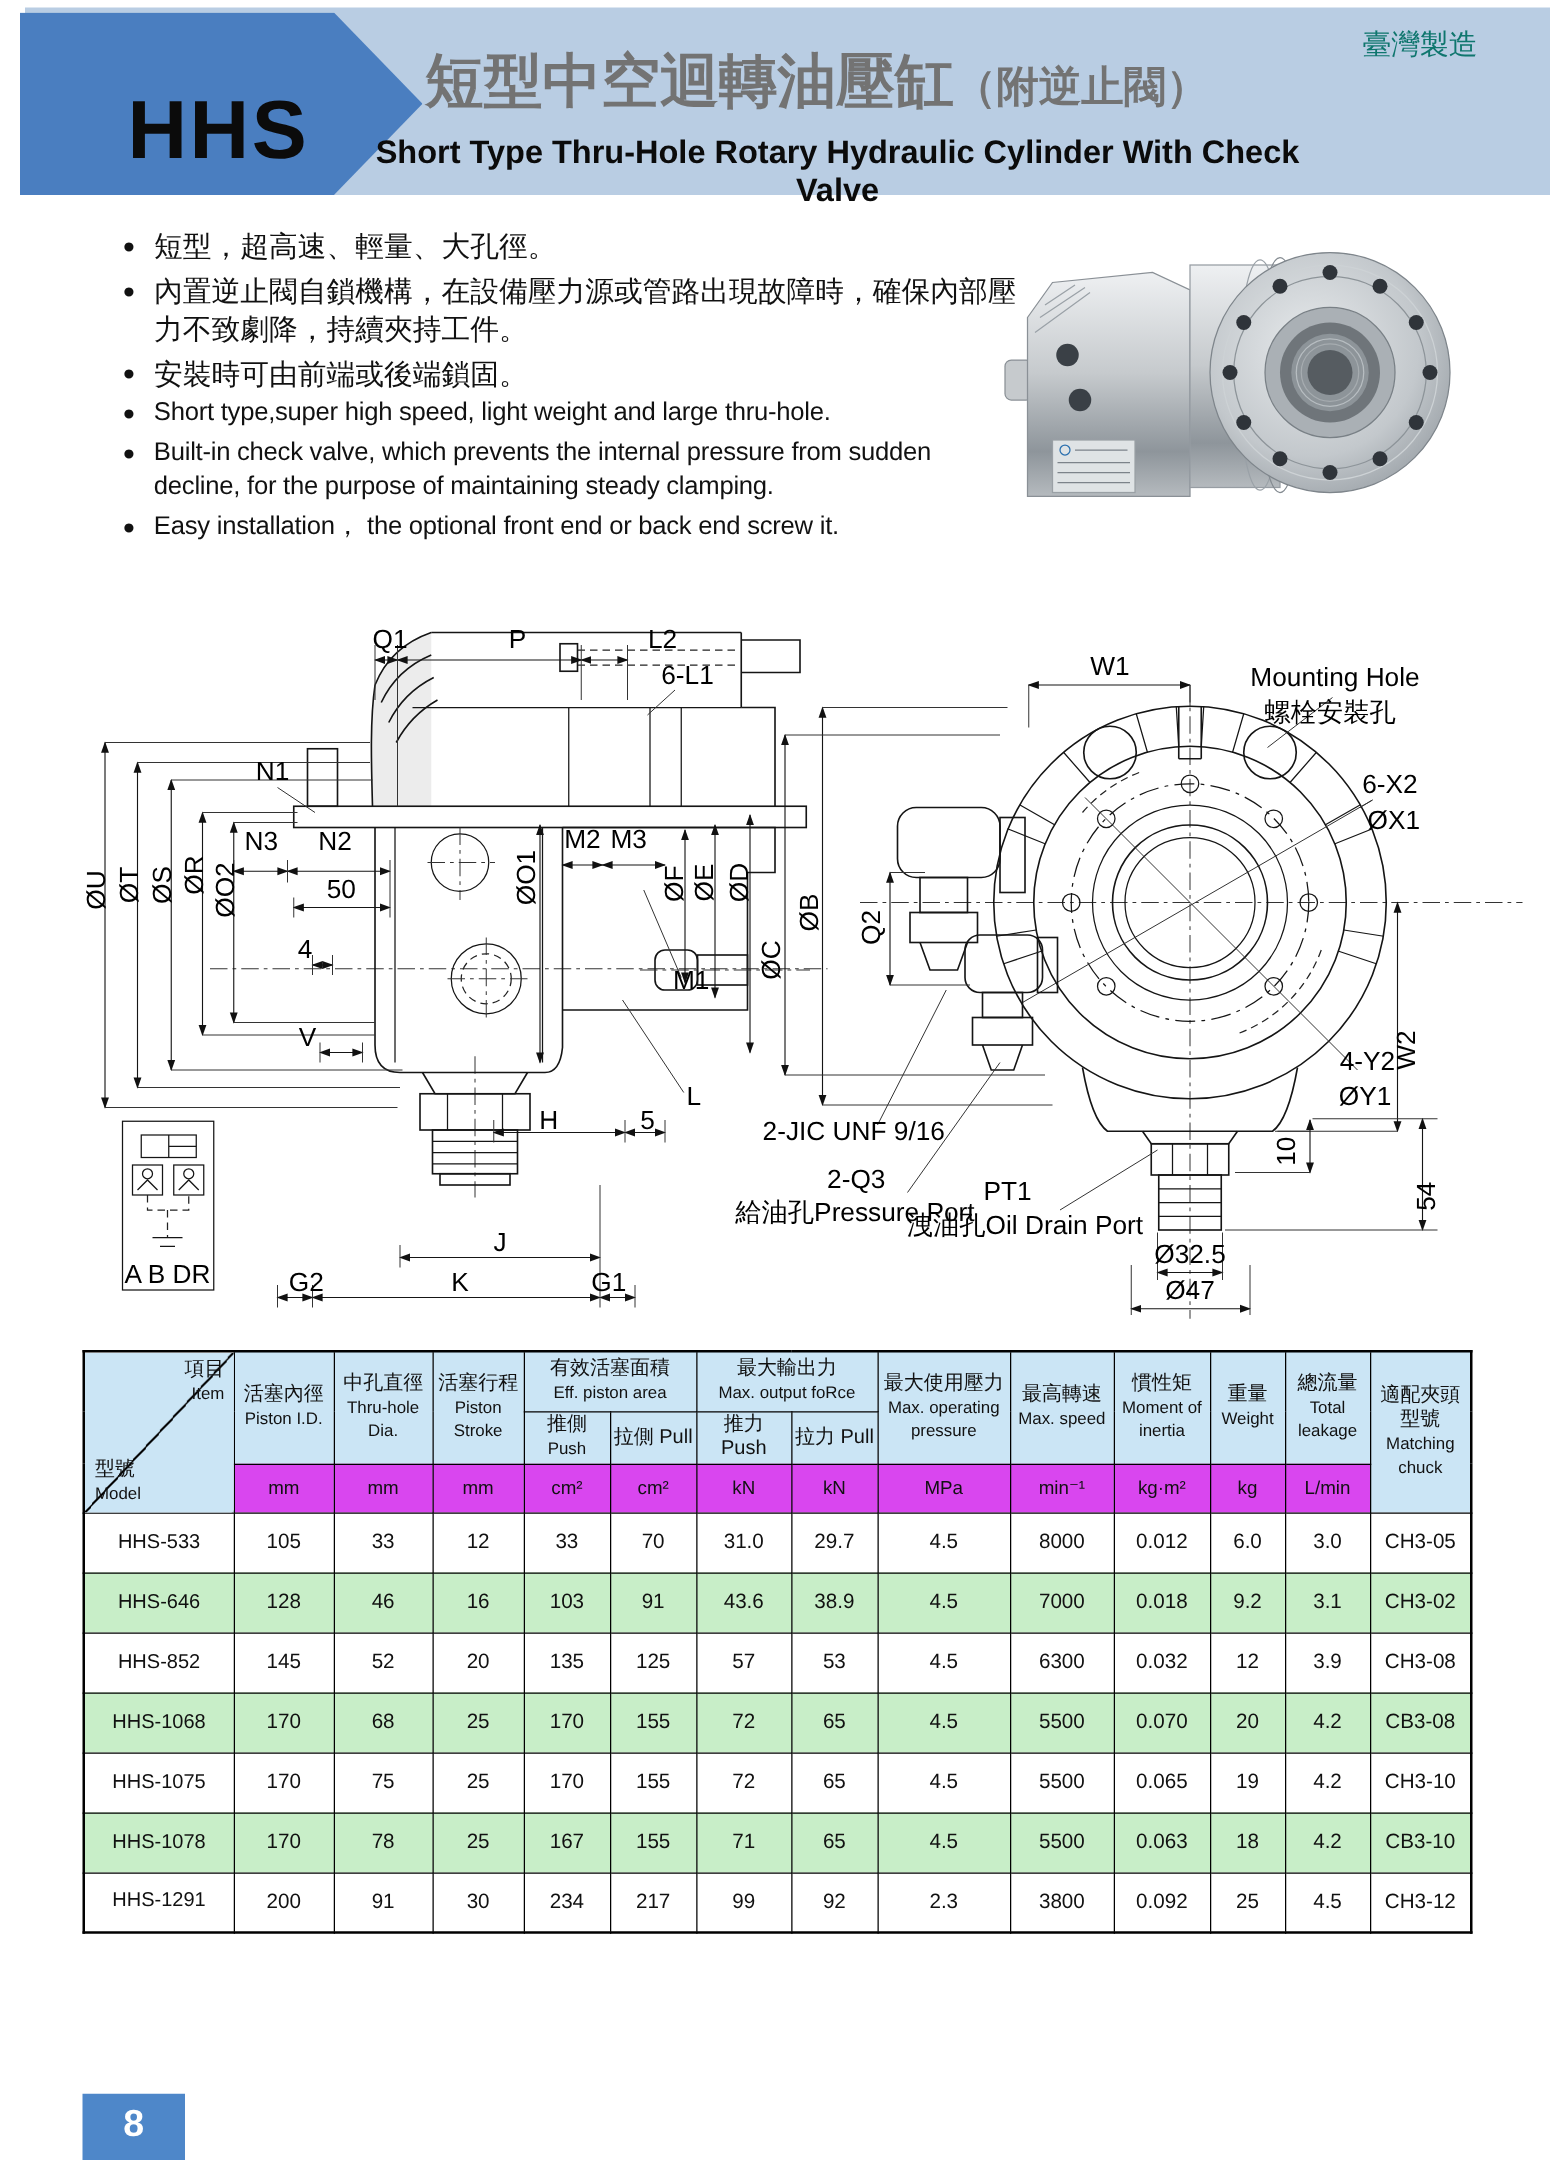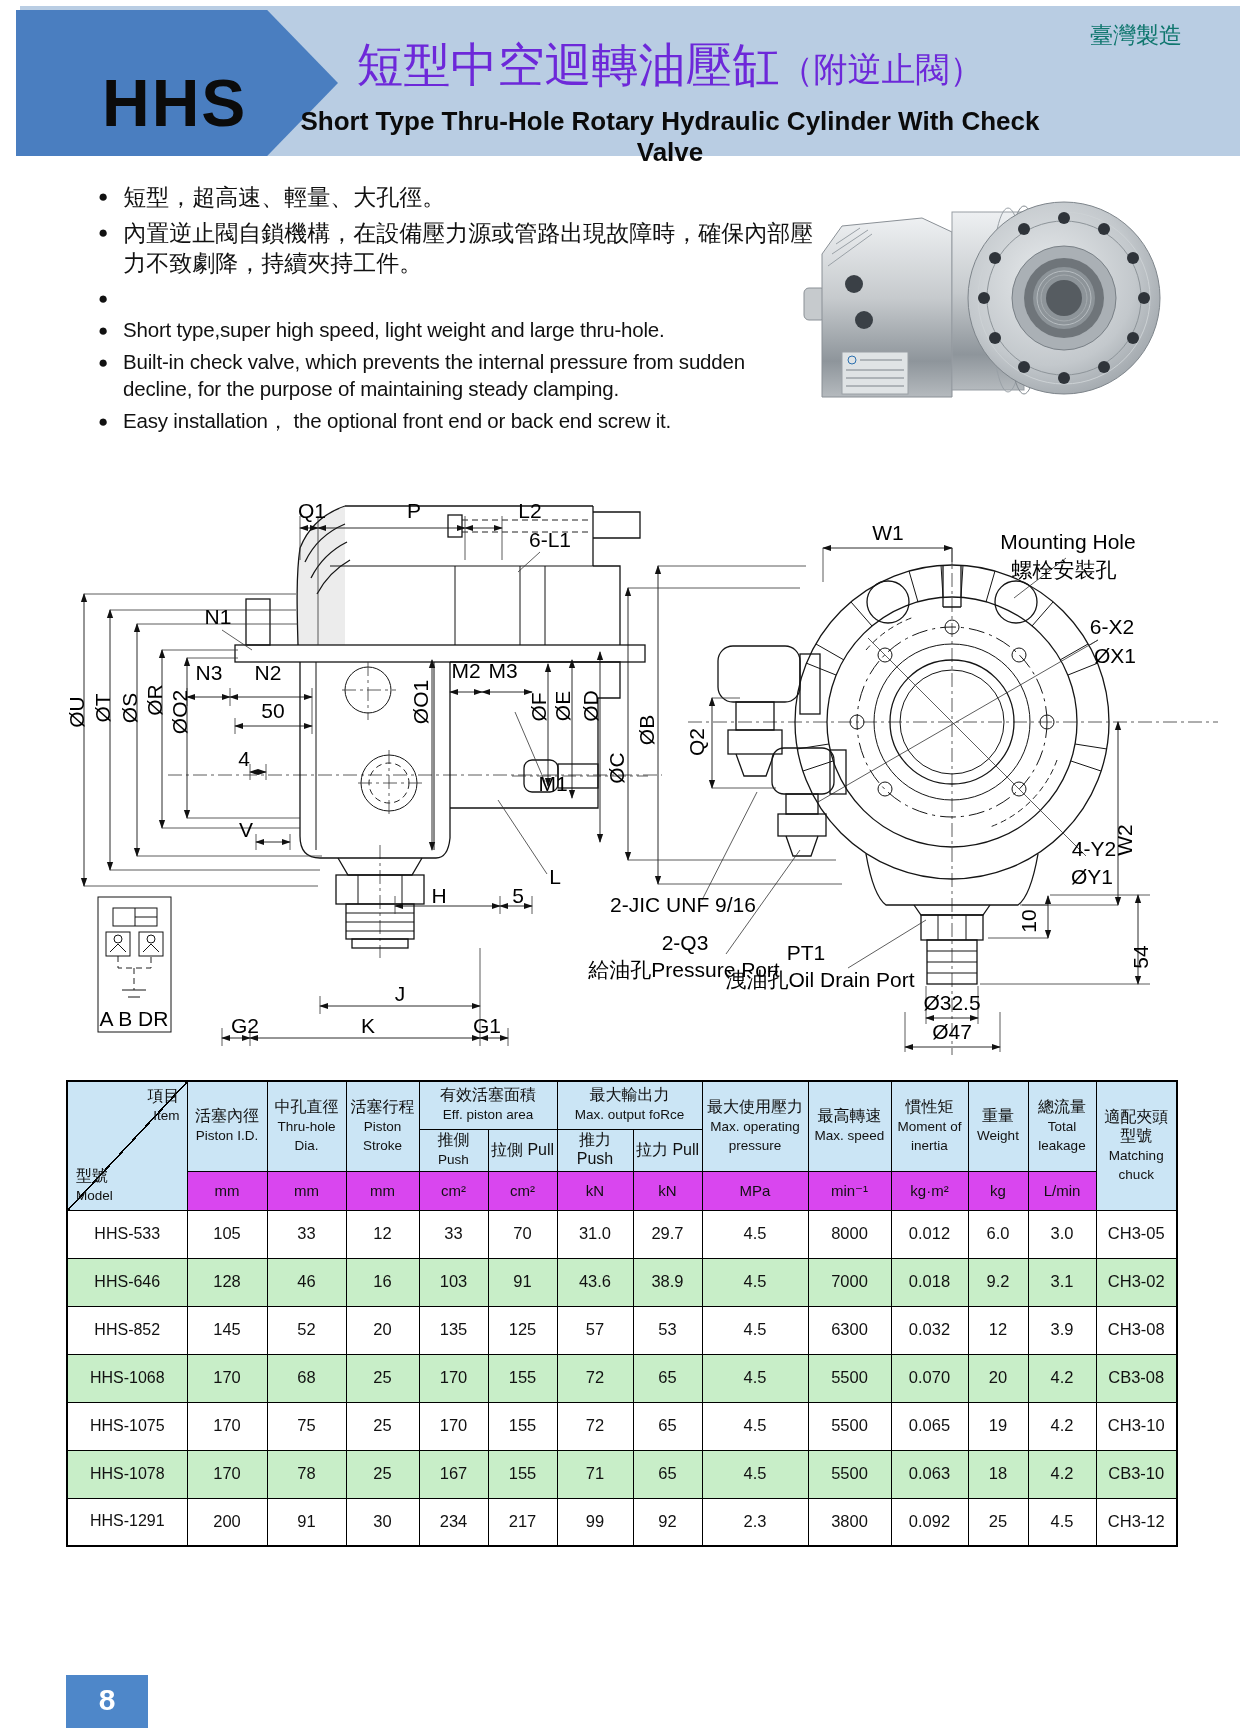--- a/index.html
+++ b/index.html
@@ -6,21 +6,21 @@
   body{width:1240px;height:1728px;position:relative;overflow:hidden;
        font-family:"Liberation Sans","DejaVu Sans",sans-serif;color:#111;}
   .abs{position:absolute;}
 
   
   #banner{left:20px;top:6px;width:1220px;height:150px;background:#b9cde3;}
   #brand-arrow{left:16px;top:10px;width:322px;height:146px;background:#4a7ec0;
      clip-path:polygon(0 0,78% 0,100% 50%,78% 100%,0 100%);}
   #brand-text{left:102px;top:10px;height:124px;line-height:146px;
      font-size:66px;font-weight:bold;letter-spacing:2px;color:#0b0b0b;margin-top:20px;}
-  #title-zh{left:340px;top:34px;width:660px;text-align:center;font-size:47px;color:#6d28d9;}
+  #title-zh{left:340px;top:34px;width:660px;font-size:47px;color:#737373;font-weight:bold;}
   #title-zh .paren{font-size:34px;}
   #title-en{left:300px;top:106px;width:740px;text-align:center;font-size:26px;font-weight:bold;color:#0b0b0b;}
   #made-in{right:58px;top:20px;font-size:23px;color:#0f766e;}
 
   
   ul.features{list-style:none;margin:0;padding:0;}
   ul.features li{display:flex;align-items:flex-start;}
   .dot{font-size:17px;margin-right:15px;margin-top:4px;}
   #feat-zh{left:98px;top:182px;width:720px;}
   #feat-zh li{font-size:23px;line-height:1.33;margin-bottom:5px;}
@@ -77,20 +77,21 @@
     <li>
       <span class="dot">●</span>
       <span>短型，超高速、輕量、大孔徑。</span>
     </li>
     <li>
       <span class="dot">●</span>
       <span>內置逆止閥自鎖機構，在設備壓力源或管路出現故障時，確保內部壓力不致劇降，持續夾持工件。</span>
     </li>
     <li>
       <span class="dot">●</span>
+      <span>安裝時可由前端或後端鎖固。</span>
     </li>
   </ul>
 <ul class="abs features" id="feat-en">
     <li>
       <span class="dot">●</span>
       <span>Short type,super high speed, light weight and large thru-hole.</span>
     </li>
     <li>
       <span class="dot">●</span>
       <span>Built-in check valve, which prevents the internal pressure from sudden decline, for the purpose of maintaining steady clamping.</span>

